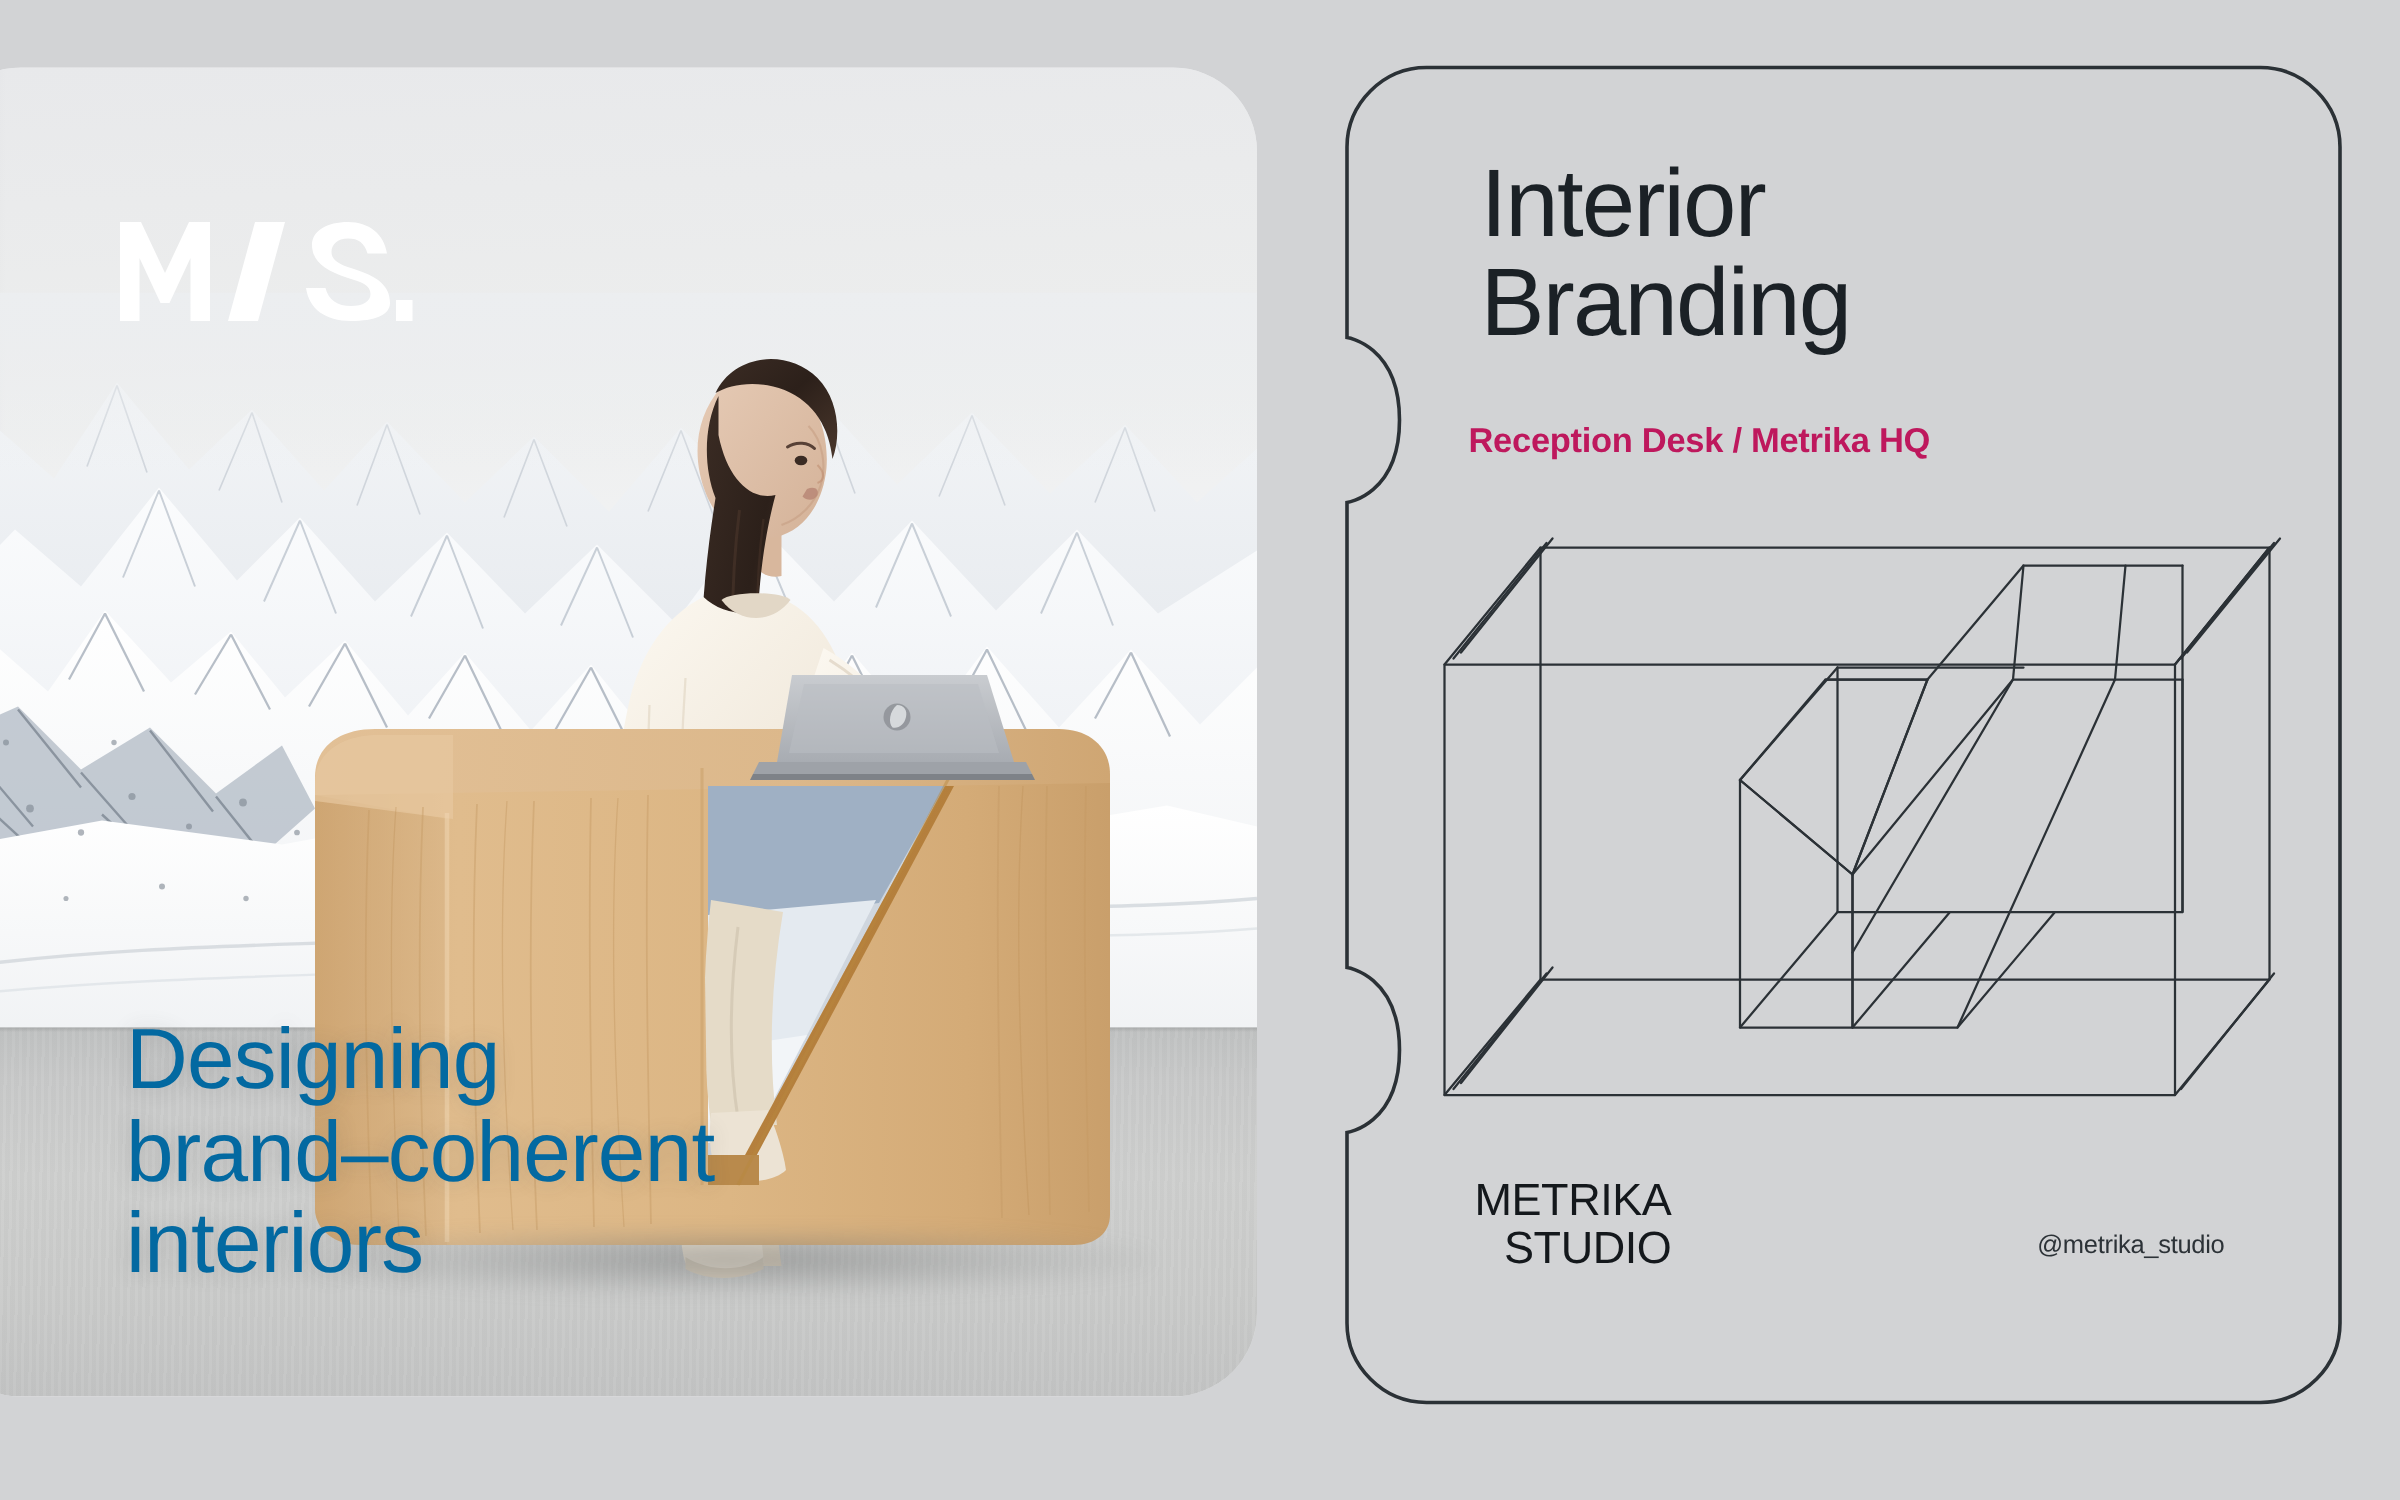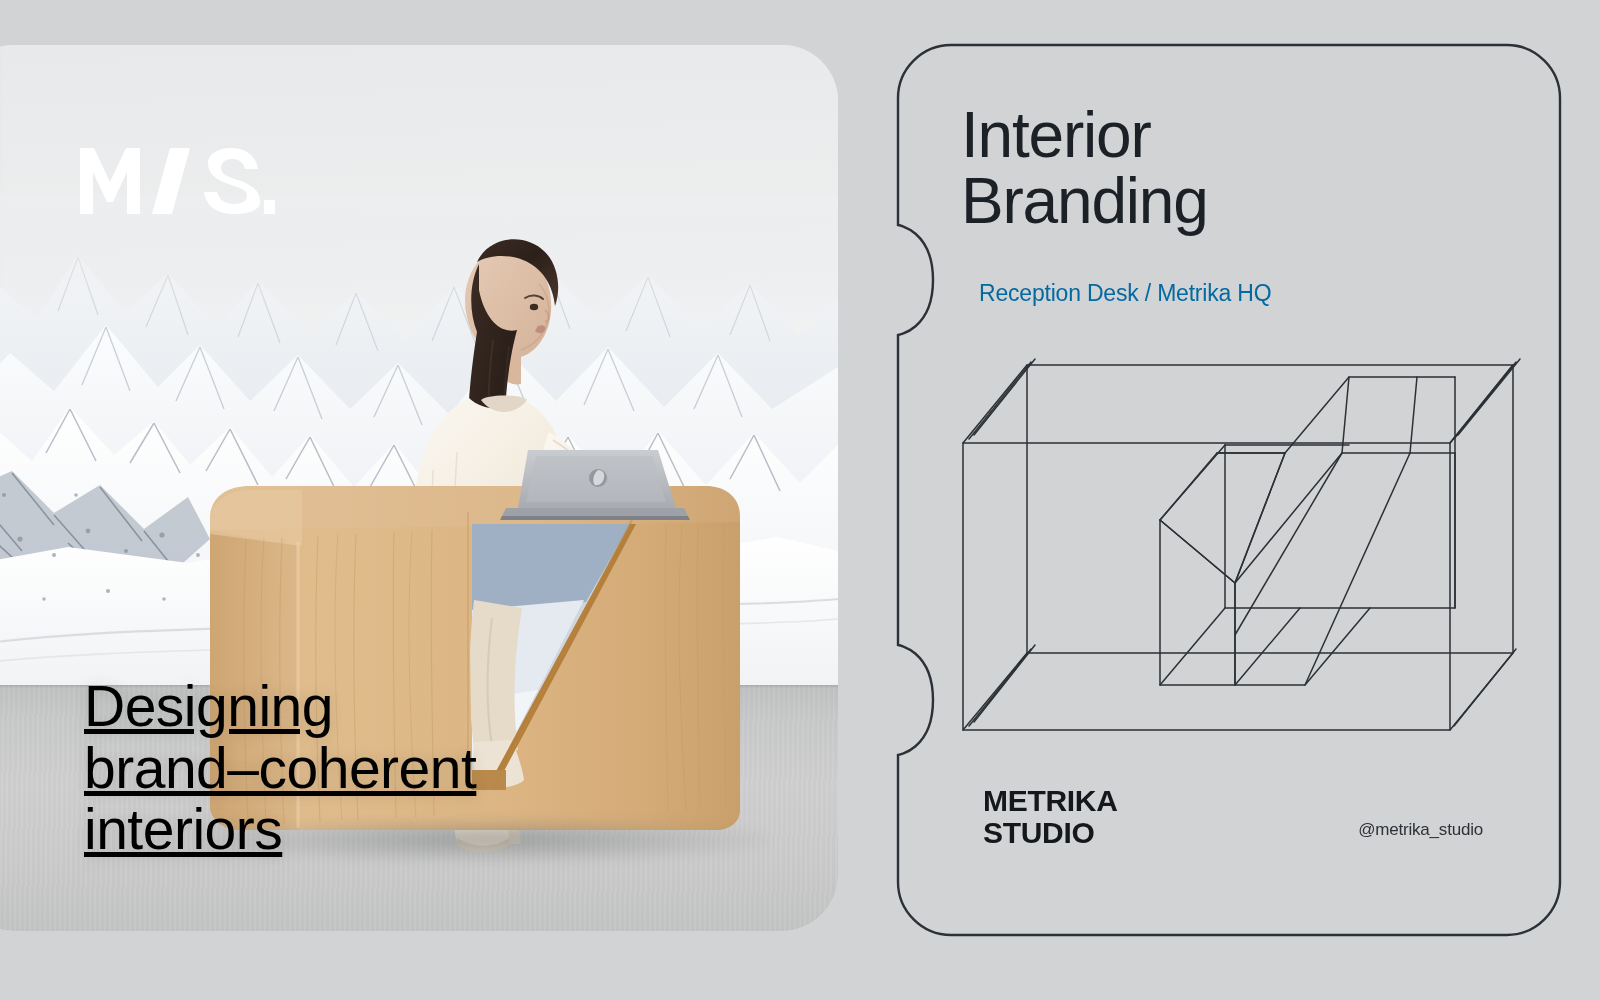--- a/index.html
+++ b/index.html
@@ -94,81 +94,81 @@
     align-items: flex-end;
     gap: 0px;
   }
   .logo svg { display:block; }
 
   
   .headline {
     position: absolute;
     left: 126px;
     bottom: 70px;
-    color: #000000;
+    color: #0369a1;
     font-size: 57px;
     line-height: 1.08;
     font-weight: 400;
     letter-spacing: -0.5px;
     white-space: pre-line;
     text-shadow: 0 1px 14px rgba(70,72,74,0.18);
-    text-decoration: underline;
   }
 
   
   .spec-card {
     position: absolute;
     left: 893px;
     top: 40px;
     width: 672px;
     height: 900px;
   }
   .spec-card > svg.frame { position:absolute; inset:0; display:block; }
 
   .spec-inner {
     position: absolute;
     left: 0; top: 0; right: 0; bottom: 0;
   }
   .spec-title {
     position: absolute;
-    left: 68px;
+    left: 94px;
     top: 63px;
     font-size: 64px;
     line-height: 1.03;
     font-weight: 400;
     color: #1b2126;
     letter-spacing: -1.2px;
     white-space: pre-line;
   }
   .spec-sub {
     position: absolute;
     left: 86px;
     top: 240px;
     font-size: 23px;
-    font-weight: 400;
-    color: #0369a1;
+    font-weight: 700;
+    color: #be185d;
     letter-spacing: -0.2px;
   }
   .wireframe {
     position: absolute;
     left: 52px;
     top: 295px;
     width: 585px;
     height: 420px;
   }
   .brand-lockup {
     position: absolute;
     left: 90px;
     bottom: 92px;
     font-size: 30px;
-    font-weight: 700;
+    font-weight: 400;
     line-height: 1.05;
     letter-spacing: -0.3px;
     color: #14181c;
     white-space: pre-line;
+    text-align: right;
   }
   .handle {
     position: absolute;
     right: 82px;
     bottom: 100px;
     font-size: 17px;
     font-weight: 400;
     color: #2c3237;
     letter-spacing: -0.2px;
   }

